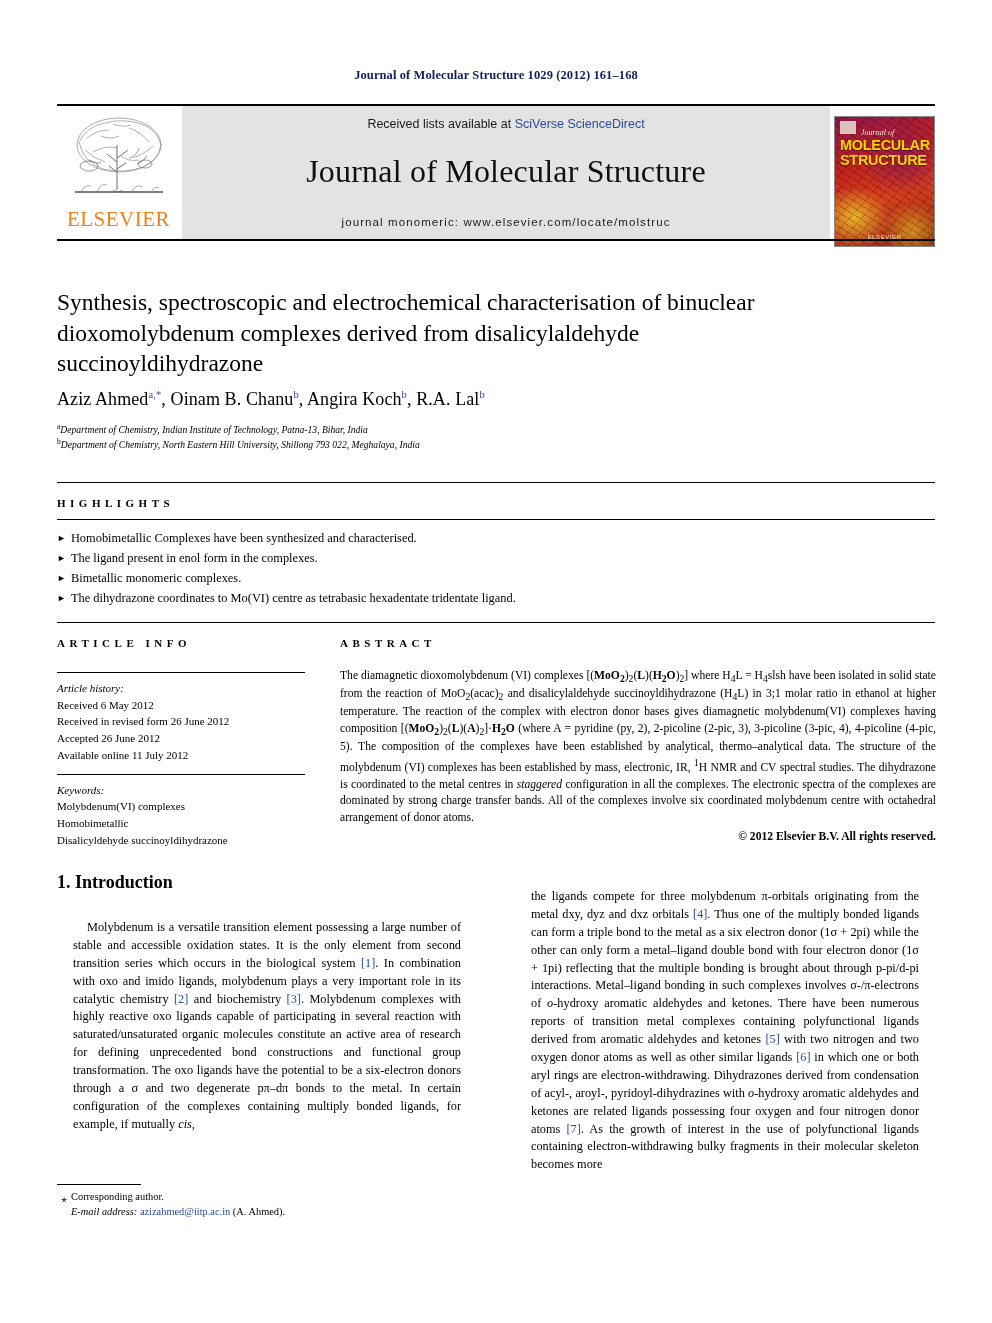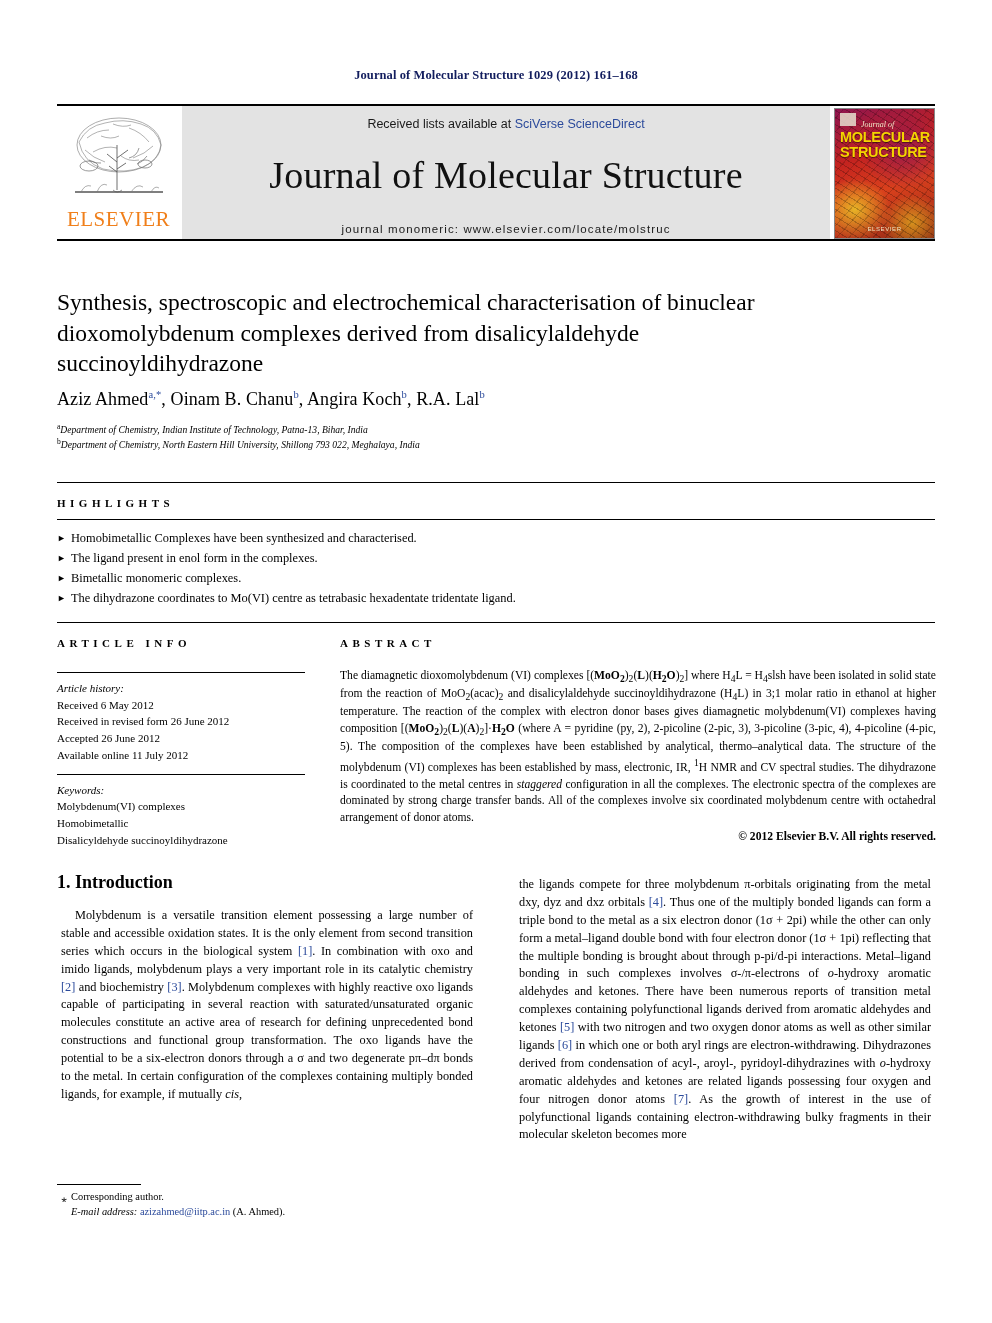--- a/index.html
+++ b/index.html
@@ -66,37 +66,37 @@
     padding-top: 11px;
   }
   .contents-line {
     font-family: "Liberation Sans", sans-serif;
     font-size: 12.5px;
     color: #1a1a1a;
   }
   .contents-line .sd-link { color: #2b4a9b; }
   .journal-title {
     font-family: "Liberation Serif", serif;
-    font-size: 38px;
+    font-size: 32px;
     color: #111;
     margin-top: 22px;
     letter-spacing: .2px;
   }
   .homepage-line {
     font-family: "Liberation Sans", sans-serif;
     font-size: 11.5px;
     color: #1a1a1a;
     margin-top: 26px;
     letter-spacing: 1.1px;
   }
   .cover-thumb {
     flex: 0 0 101px;
     width: 101px;
     height: 131px;
-    margin-top: 2px;
+    margin-top: 10px;
     border: 1px solid #888;
     position: relative;
     overflow: hidden;
     background: #c21a1a;
   }
   .cover-art {
     position: absolute; inset: 0;
     background:
       radial-gradient(ellipse 60% 40% at 20% 78%, rgba(235,200,40,.85) 0%, rgba(200,60,30,0) 60%),
       radial-gradient(ellipse 50% 35% at 78% 88%, rgba(225,170,30,.8) 0%, rgba(190,40,30,0) 62%),
@@ -241,21 +241,21 @@
   .body-col {
     position: absolute;
     font-family: "Liberation Serif", serif;
     font-size: 12.3px;
     line-height: 1.455;
     text-align: justify;
     color: #000;
   }
   .col-left  { top: 903px; left: 57px;  width: 420px; }
   .col-right { top: 872px; left: 515px; width: 420px; }
-  .body-col p { margin: 4px; text-indent: 14px; }
+  .body-col p { margin: 16px; text-indent: 14px; }
   .ref { color: #2b4a9b; }
   .body-col i { font-style: italic; }
 
   
   .footnote-rule {
     position: absolute; top: 1184px; left: 57px; width: 84px;
     border-top: 1px solid #000;
   }
   .footnote {
     position: absolute;

